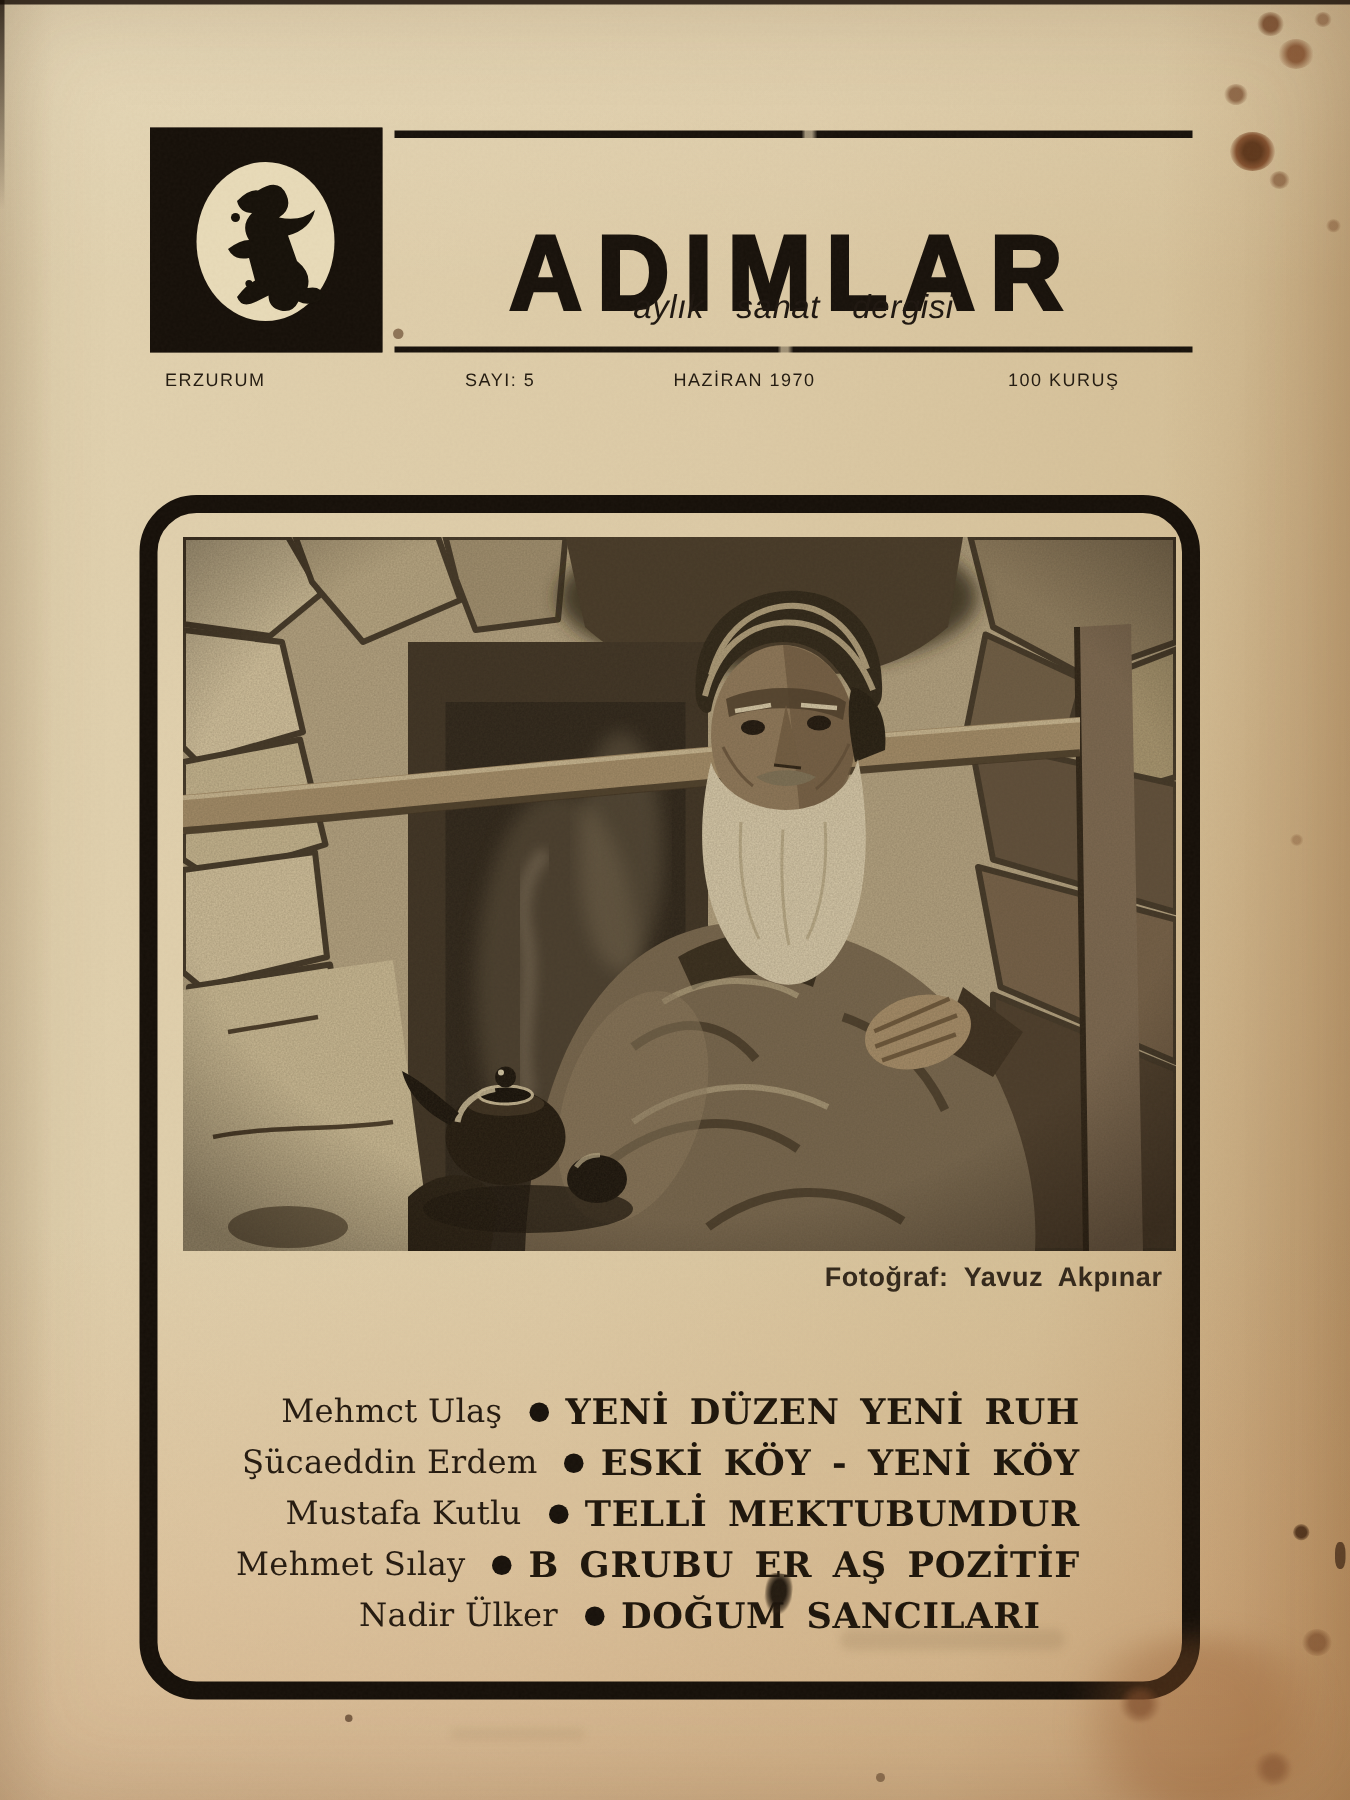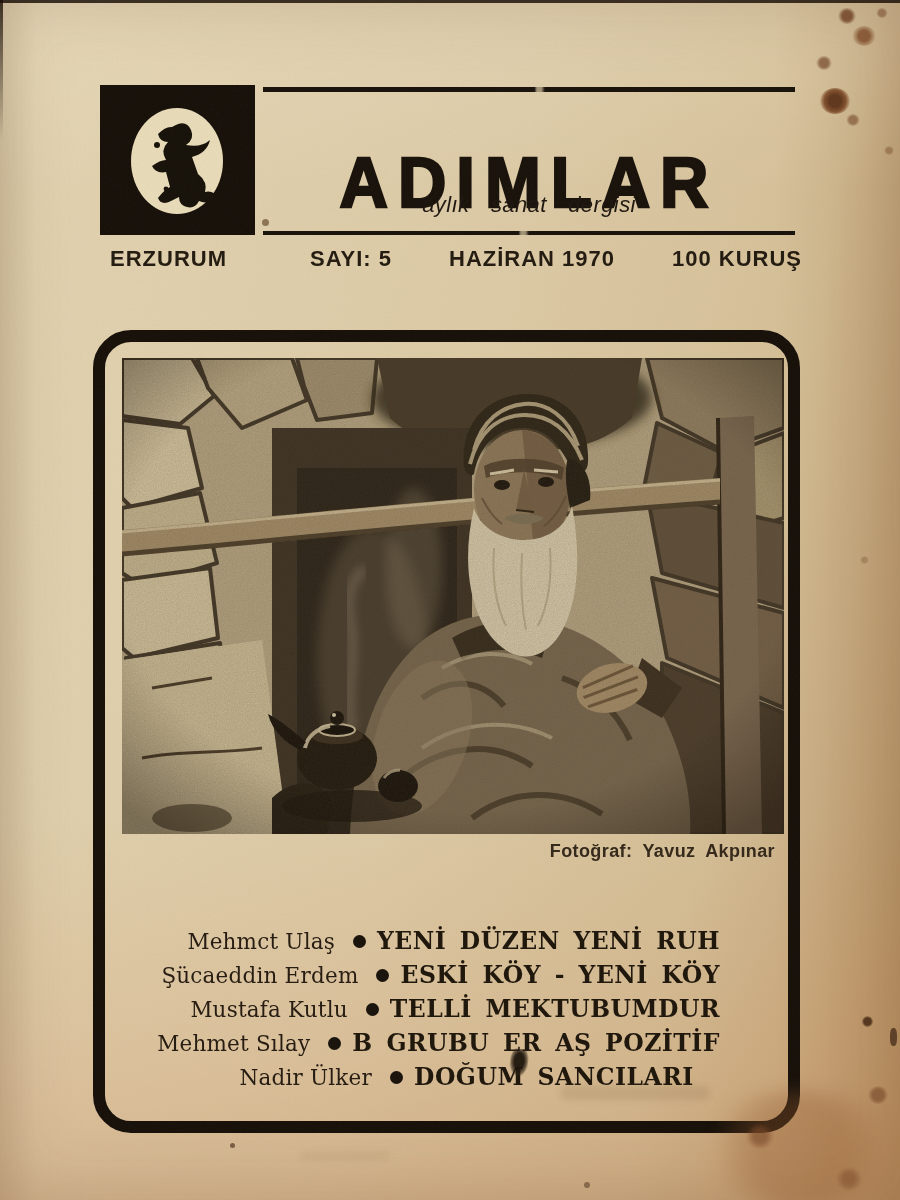--- a/index.html
+++ b/index.html
@@ -20,21 +20,21 @@
   .rule{position:absolute;background:#17110b;}
   .rule-top{left:263px;top:87px;width:532px;height:5px;
     background:linear-gradient(90deg,#17110b 0 51%,rgba(23,17,11,.3) 51.5% 52.3%,#17110b 53% 100%);}
   .rule-mid{left:263px;top:231px;width:532px;height:4px;
     background:linear-gradient(90deg,#17110b 0 48%,rgba(23,17,11,.3) 48.5% 49.3%,#17110b 50% 100%);}
   .mag-title{position:absolute;left:263px;top:99px;width:532px;text-align:center;
     font-size:67px;line-height:1.1;font-weight:bold;letter-spacing:10px;color:#17110b;
     -webkit-text-stroke:2.4px #17110b;transform:scaleY(1.05);transform-origin:top center;white-space:nowrap;}
   .mag-subtitle{position:absolute;left:263px;top:192px;width:532px;text-align:center;
     font-style:italic;font-weight:normal;font-size:22px;word-spacing:15px;letter-spacing:.4px;color:#1d1610;}
-  .info{position:absolute;top:246px;font-size:22px;font-weight:bold;letter-spacing:1px;color:#221a10;white-space:nowrap;}
+  .info{position:absolute;top:246px;font-size:12px;font-weight:normal;letter-spacing:1px;color:#221a10;white-space:nowrap;}
   .info-city{left:110px;} .info-issue{left:310px;} .info-date{left:449px;} .info-price{left:672px;}
 
   
   .frame{position:absolute;left:93px;top:330px;width:707px;height:803px;
     border:12px solid #150f09;border-radius:38px;box-sizing:border-box;}
   .photo{position:absolute;left:122px;top:358px;width:662px;height:476px;overflow:hidden;background:#9a8a6d;}
   .photo svg{display:block;width:100%;height:100%;}
   .credit{position:absolute;left:400px;top:841px;width:375px;text-align:right;
     font-size:18px;font-weight:bold;letter-spacing:.4px;word-spacing:5px;color:#33281b;}
 

